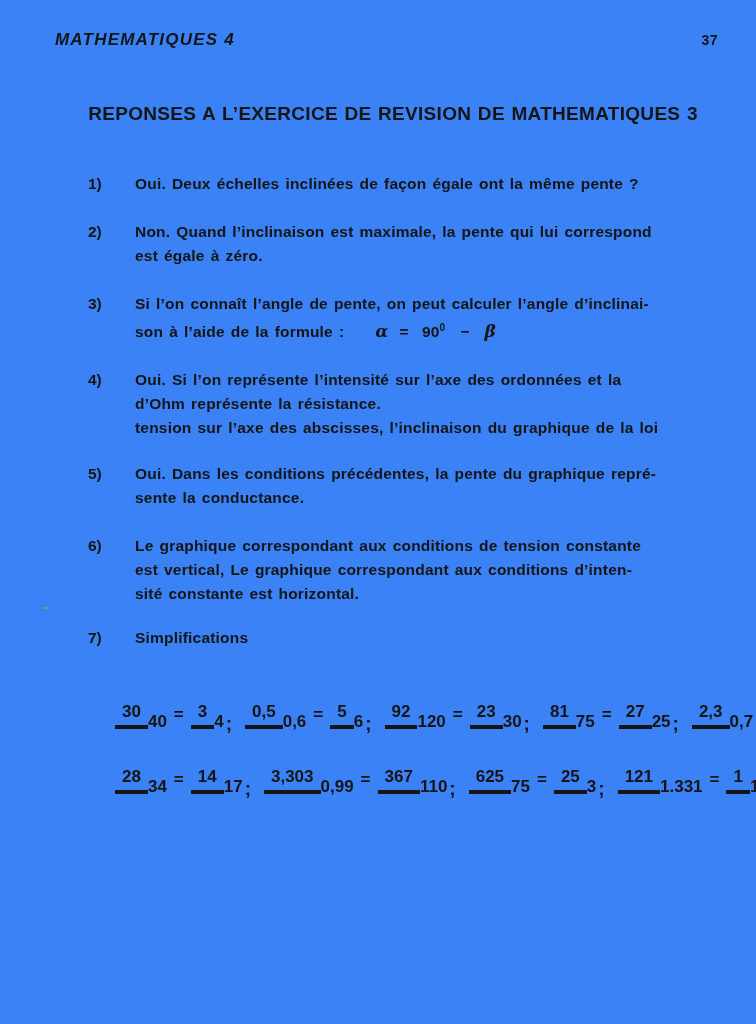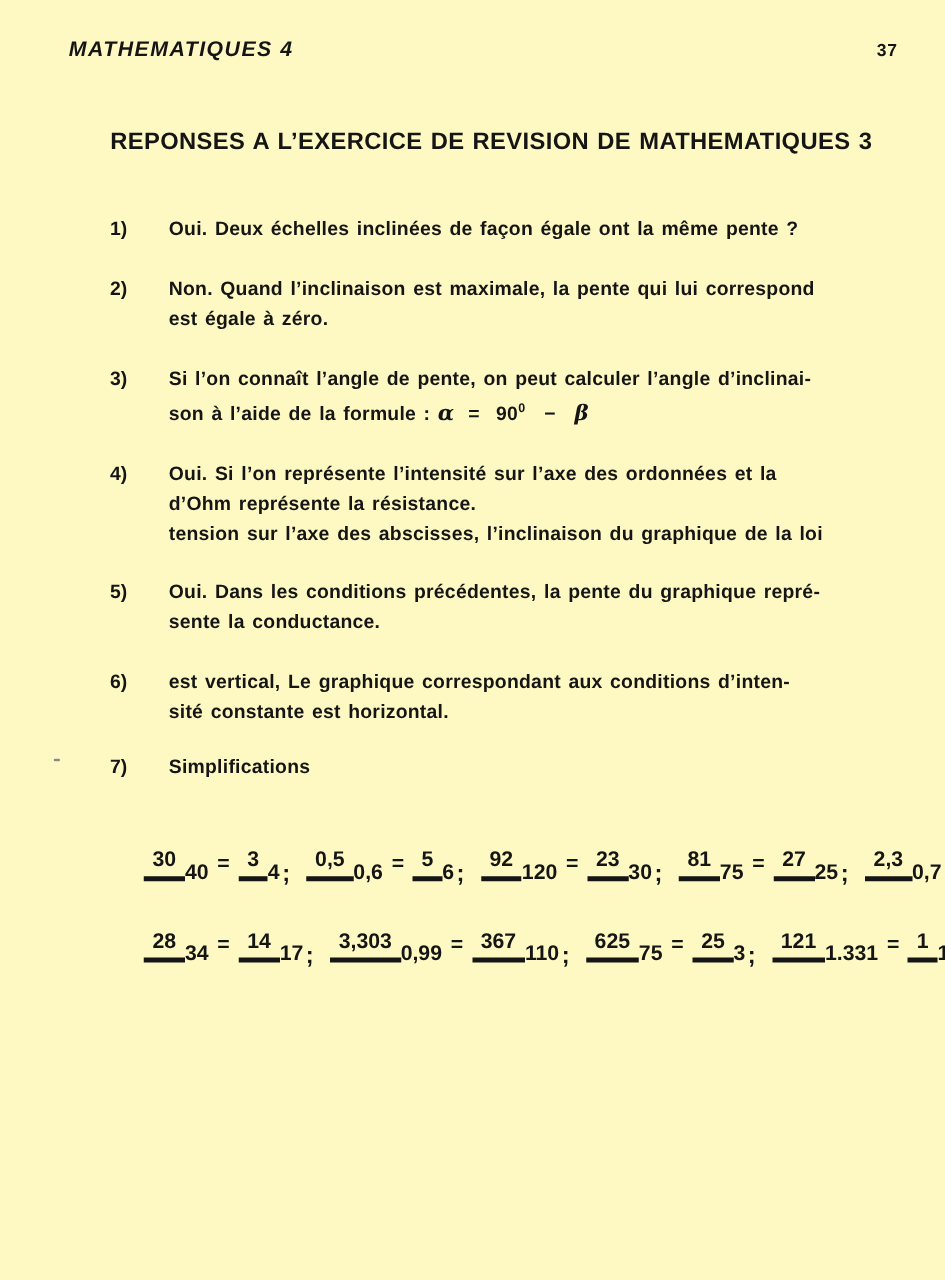--- a/index.html
+++ b/index.html
@@ -1,21 +1,21 @@
 <!DOCTYPE html>
 <html><head>
 <meta charset="utf-8">
 <style>
   * { margin: 0; padding: 0; box-sizing: border-box; }
   html, body { background: #ffffff; }
   .page {
     position: relative;
     width: 756px;
     height: 1024px;
-    background: #fef9c3;
+    background: #3b82f6;
     font-family: "Liberation Sans", sans-serif;
     font-weight: bold;
     color: #151515;
     overflow: hidden;
   }
   
   .page-header {
     position: absolute;
     top: 30px; left: 55px; right: 38px;
     display: flex;
@@ -60,21 +60,21 @@
   }
   .item-body { flex: 1; }
   .line {
     font-size: 15.5px;
     line-height: 24px;
     letter-spacing: 0.2px;
     word-spacing: 1.5px;
     white-space: nowrap;
   }
   
-  .formula { margin-left: 0; white-space: nowrap; }
+  .formula { margin-left: 25px; white-space: nowrap; }
   .greek {
     font-family: "DejaVu Serif", serif;
     font-style: italic;
     font-size: 17px;
   }
   .feq { margin: 0 7px 0 5px; }
   .fop { margin: 0 9px; }
   .pow sup { font-size: 10px; vertical-align: super; }
   
   .frac-row {
@@ -172,20 +172,21 @@
       <div class="item-num">5)</div>
       <div class="item-body">
         <div class="line">Oui. Dans les conditions précédentes, la pente du graphique repré-</div>
         <div class="line">sente la conductance.</div>
       </div>
     </div>
 
     <div class="answer-item m20">
       <div class="item-num">6)</div>
       <div class="item-body">
+        <div class="line">Le graphique correspondant aux conditions de tension constante</div>
         <div class="line">est vertical, Le graphique correspondant aux conditions d’inten-</div>
         <div class="line">sité constante est horizontal.</div>
       </div>
     </div>
 
     <div class="answer-item">
       <div class="item-num">7)</div>
       <div class="item-body">
         <div class="line">Simplifications</div>
       </div>

